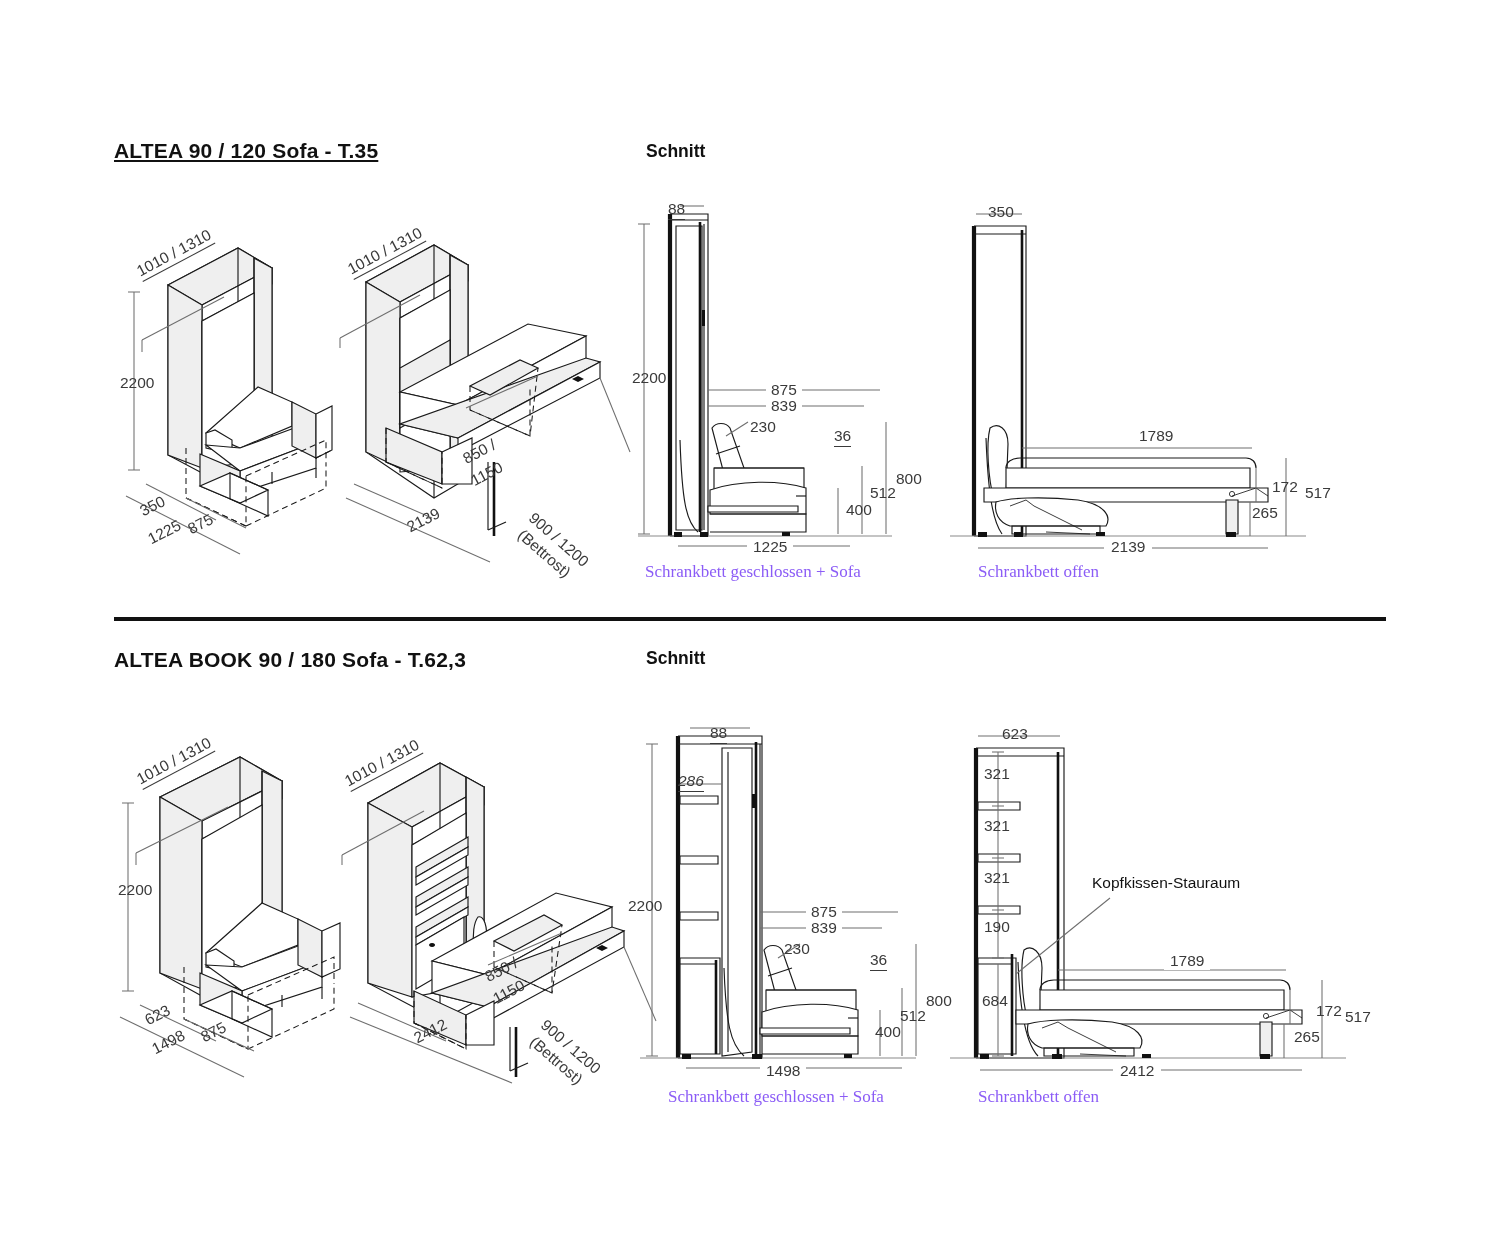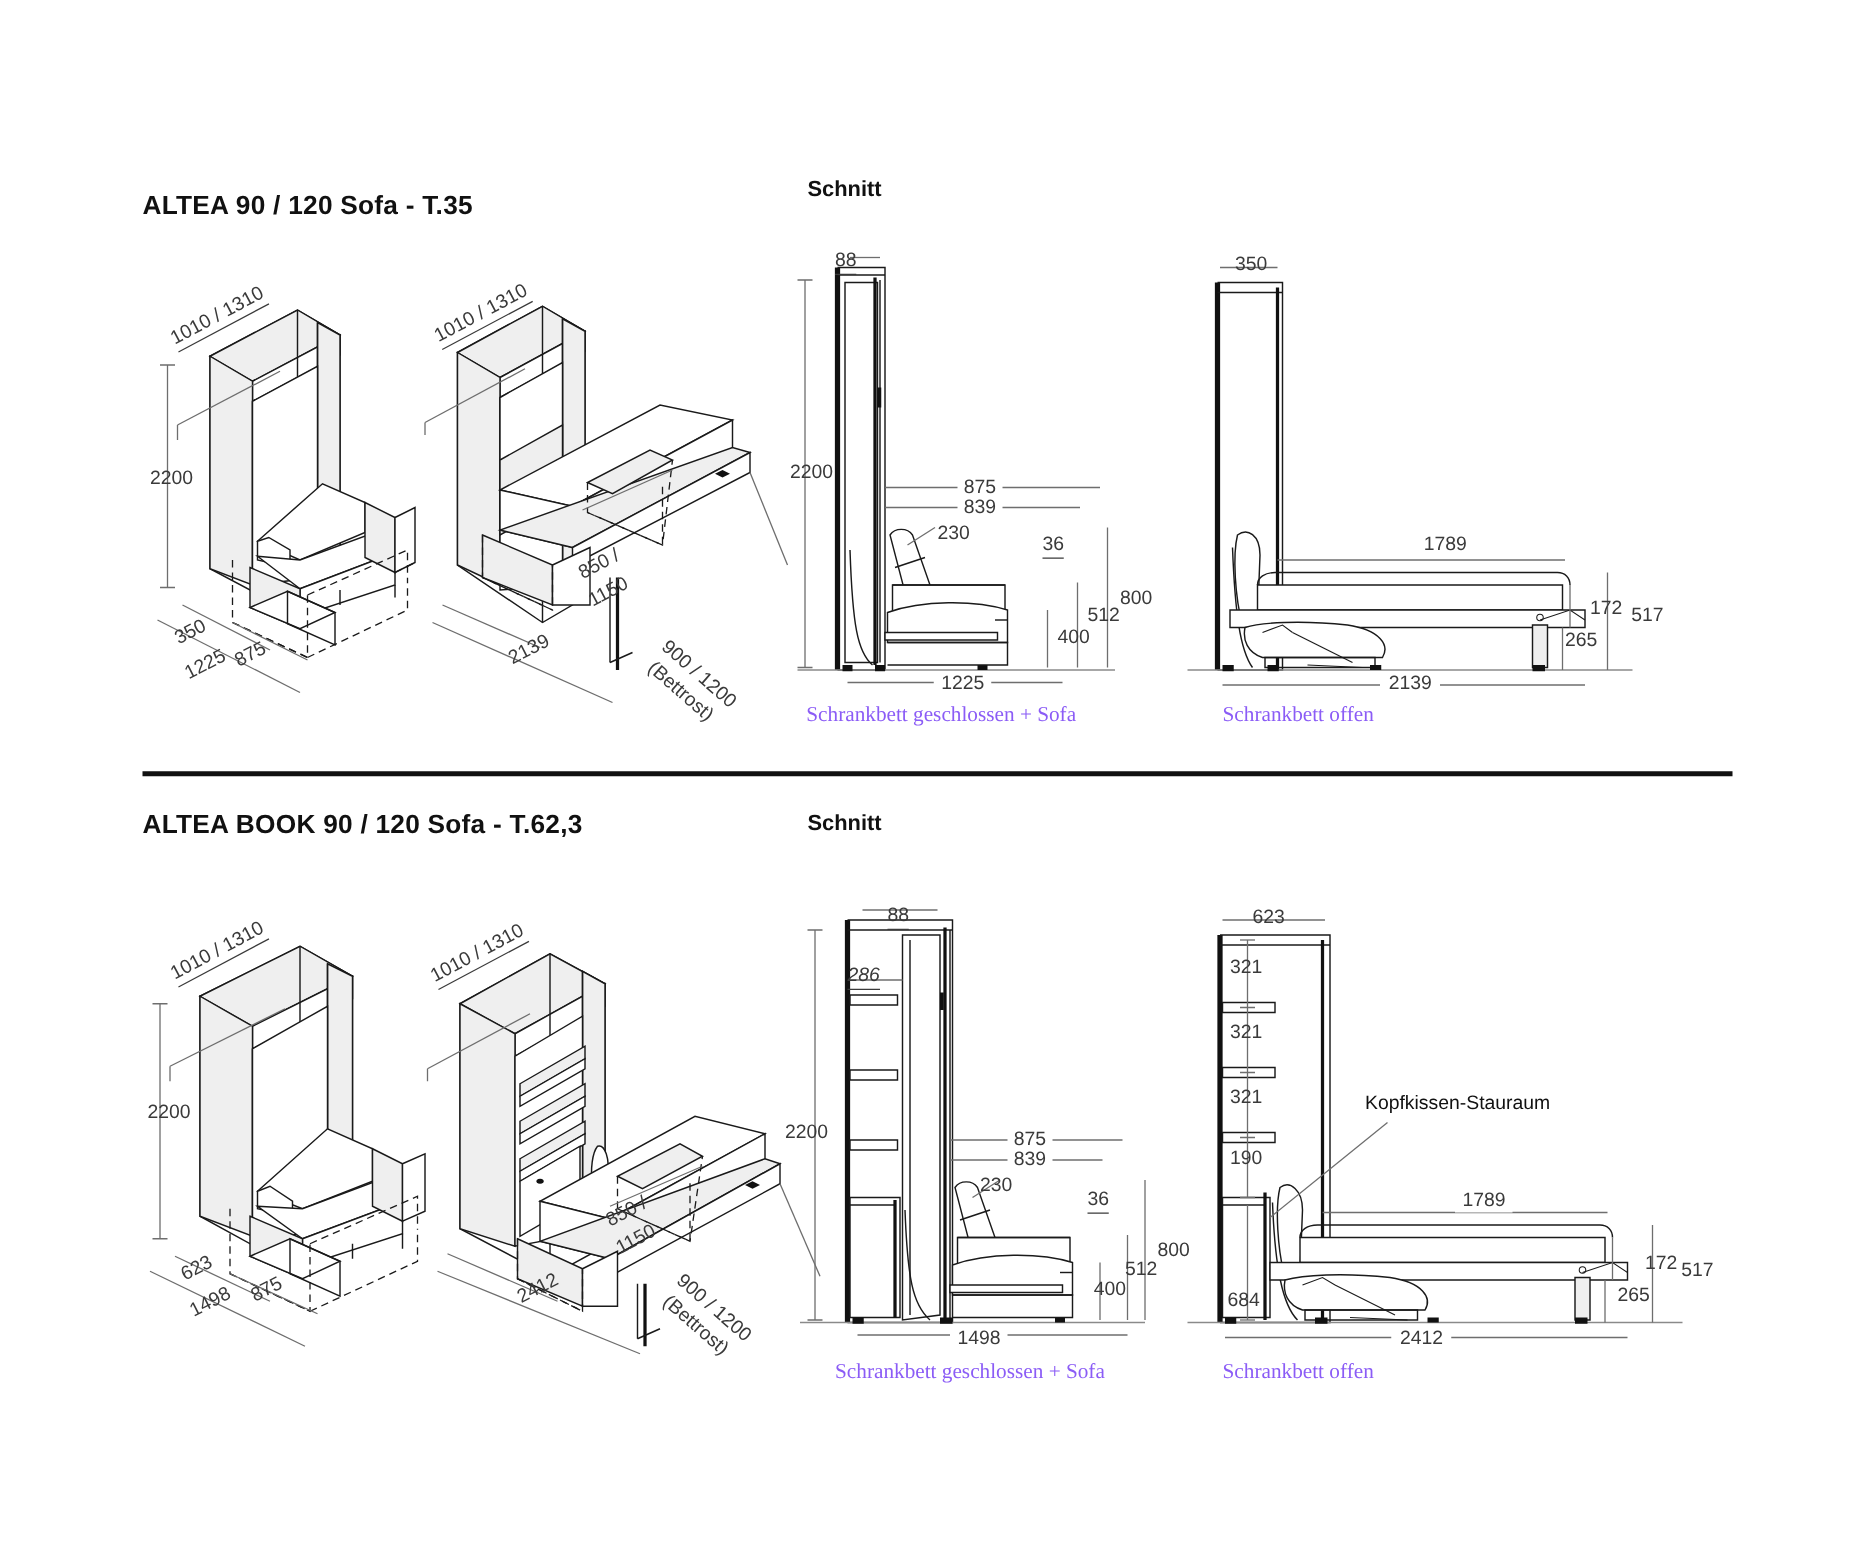--- a/index.html
+++ b/index.html
@@ -46,21 +46,21 @@
   svg .dimln{fill:none;stroke:#6e6e6e;stroke-width:1.05;}
   svg .gnd{fill:none;stroke:#8a8a8a;stroke-width:1.1;}
 </style>
 </head>
 <body>
 
 <div class="page">
 
   <div>
 
-    <div class="title" style="left:114px;top:153px;">ALTEA 90 / 120 Sofa - T.35</div>
+    <div class="title" style="left:114px;top:139px;text-decoration:underline;">ALTEA 90 / 120 Sofa - T.35</div>
     <div class="schnitt" style="left:646px;top:141px;">Schnitt</div>
 
     <svg style="left:120px;top:240px;" width="310" height="320" viewBox="0 0 310 320">
 
       <polygon class="fillw" points="48,45 118,8 152,28 152,232 118,252 48,215"></polygon>
       <polygon class="fillg" points="48,45 118,8 152,28 82,65"></polygon>
       <polygon class="fillw" points="82,65 152,28 152,44 82,81"></polygon>
       <polygon class="fillg" points="48,45 82,65 82,228 48,215"></polygon>
       <path class="ln" d="M82,81 L82,228"></path>
       <path class="ln" d="M118,8 L118,252"></path>
@@ -252,21 +252,21 @@
     <div class="dim" style="left:1305px;top:484px;">517</div>
     <div class="dim" style="left:1252px;top:504px;">265</div>
     <div class="dim" style="left:1104px;top:538px;background:#fff;padding:0 7px;">2139</div>
     <div class="caption" style="left:978px;top:562px;">Schrankbett offen</div>
   </div>
 
   <div class="divider" style="left:114px;top:617px;width:1272px;"></div>
 
   <div>
 
-    <div class="title" style="left:114px;top:648px;">ALTEA BOOK 90 / 120 Sofa - T.62,3</div>
+    <div class="title" style="left:114px;top:648px;">ALTEA BOOK 90 / 180 Sofa - T.62,3</div>
     <div class="schnitt" style="left:646px;top:648px;">Schnitt</div>
 
     <svg style="left:120px;top:745px;" width="320" height="330" viewBox="0 0 320 330">
       <polygon class="fillw" points="40,52 120,12 162,36 162,250 120,272 40,228"></polygon>
       <polygon class="fillg" points="40,52 120,12 162,36 82,76"></polygon>
       <polygon class="fillw" points="82,76 162,36 162,54 82,94"></polygon>
       <polygon class="fillg" points="40,52 82,76 82,244 40,228"></polygon>
       <path class="ln" d="M82,94 L82,244"></path>
       <path class="ln" d="M120,12 L120,272"></path>
       <polygon class="fillg" points="142,26 162,36 162,250 142,240"></polygon>
@@ -468,21 +468,21 @@
       <path class="dimln" d="M340,268 L340,302"></path>
       <path class="dimln" d="M372,258 L372,336"></path>
       <path class="dimln" d="M334,302 L334,336"></path>
       <path class="dimln" d="M30,348 L352,348"></path>
     </svg>
     <div class="dim" style="left:1002px;top:725px;">623</div>
     <div class="dim" style="left:984px;top:765px;">321</div>
     <div class="dim" style="left:984px;top:817px;">321</div>
     <div class="dim" style="left:984px;top:869px;">321</div>
     <div class="dim" style="left:984px;top:918px;">190</div>
-    <div class="dim" style="left:982px;top:992px;margin-top:40px;">684</div>
+    <div class="dim" style="left:982px;top:992px;">684</div>
     <div class="note" style="left:1092px;top:874px;">Kopfkissen-Stauraum</div>
     <div class="dim" style="left:1164px;top:952px;background:#fff;padding:0 6px;">1789</div>
     <div class="dim" style="left:1316px;top:1002px;">172</div>
     <div class="dim" style="left:1345px;top:1008px;">517</div>
     <div class="dim" style="left:1294px;top:1028px;">265</div>
     <div class="dim" style="left:1113px;top:1062px;background:#fff;padding:0 7px;">2412</div>
     <div class="caption" style="left:978px;top:1087px;">Schrankbett offen</div>
   </div>
 
 </div>

